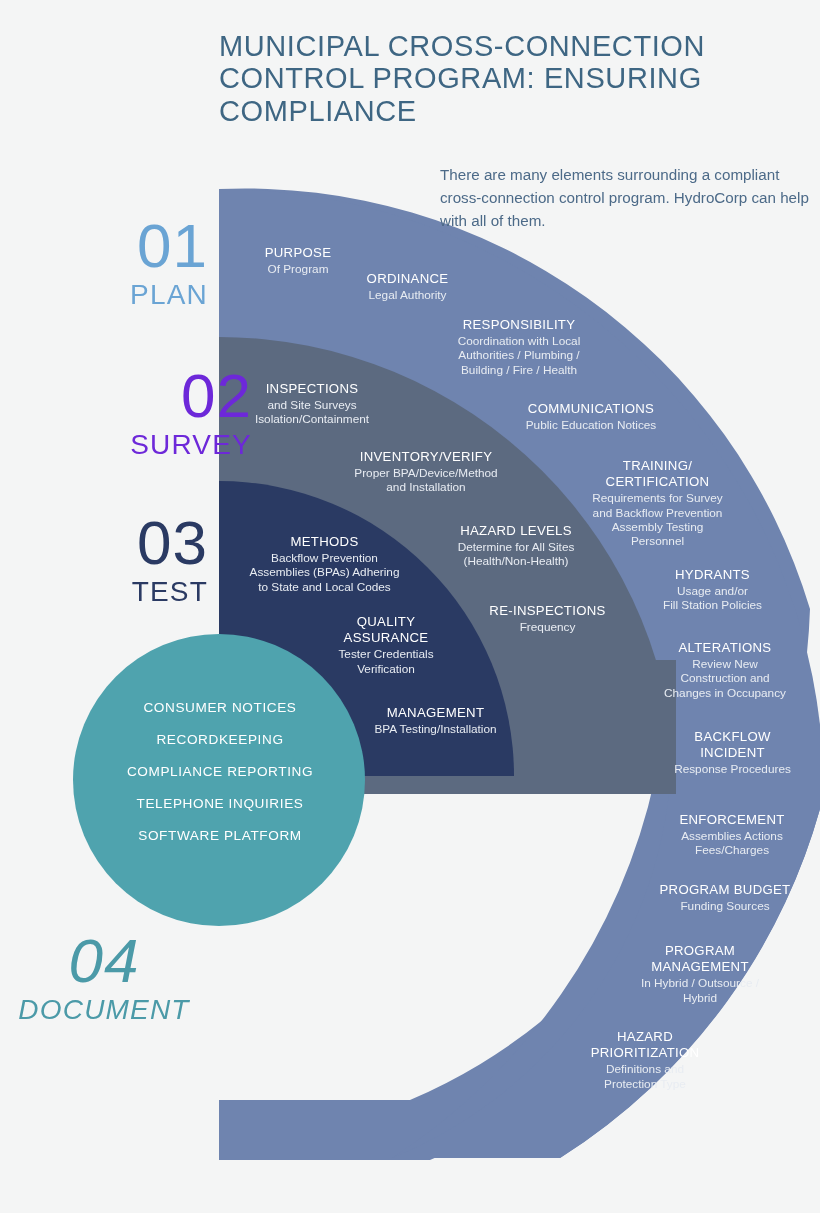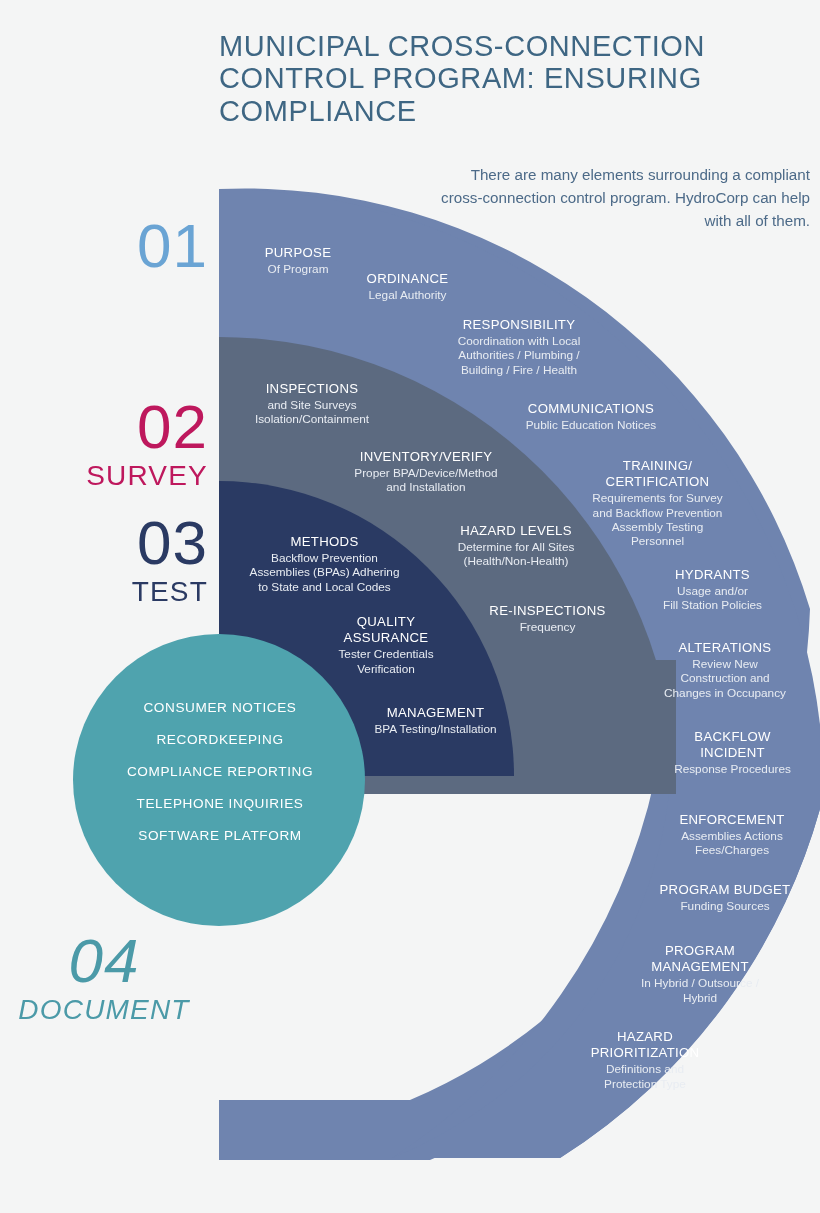--- a/index.html
+++ b/index.html
@@ -30,21 +30,21 @@
     color: #3e6683;
     text-transform: uppercase;
   }
 
   
   #intro {
     position: absolute;
     right: 10px;
     top: 163px;
     width: 370px;
-    text-align: right;
+    text-align: left;
     font-size: 15.2px;
     line-height: 1.52;
     color: #4c6a88;
   }
 
   
   #arcs {
     position: absolute;
     left: 0;
     top: 0;
@@ -67,21 +67,21 @@
   }
   .step .lbl {
     display: block;
     font-size: 28px;
     font-weight: 400;
     letter-spacing: 1.2px;
     line-height: 1.25;
     text-transform: uppercase;
   }
   #step1 { left: 0px; top: 215px; width: 208px; color: #6aa4d4; }
-  #step2 { left: 0px; top: 396px; width: 208px; color: #be185d; }
+  #step2 { left: 0px; top: 365px; width: 208px; color: #6d28d9; padding-left: 44px; }
   #step3 { left: 0px; top: 512px; width: 208px; color: #2a3a63; }
   #step4 { left: 0px; top: 930px; width: 208px; color: #4b9aa8; text-align: center; font-style: italic; }
   #step4 .num { font-size: 62px; }
   #step4 .lbl { font-size: 28px; }
 
   
   .item {
     position: absolute;
     color: #ffffff;
     text-align: center;
@@ -182,20 +182,21 @@
       <circle cx="219" cy="780" r="146" fill="#4fa3ae"></circle>
     </g>
   </svg>
 
   <div id="title">MUNICIPAL CROSS-CONNECTION CONTROL PROGRAM: ENSURING COMPLIANCE</div>
 
   <div id="intro">There are many elements surrounding a compliant cross-connection control program. HydroCorp can help with all of them.</div>
 
   <div class="step" id="step1">
     <span class="num">01</span>
+    <span class="lbl">PLAN</span>
   </div>
   <div class="step" id="step2">
     <span class="num">02</span>
     <span class="lbl">SURVEY</span>
   </div>
   <div class="step" id="step3">
     <span class="num">03</span>
     <span class="lbl">TEST</span>
   </div>
   <div class="step" id="step4">

